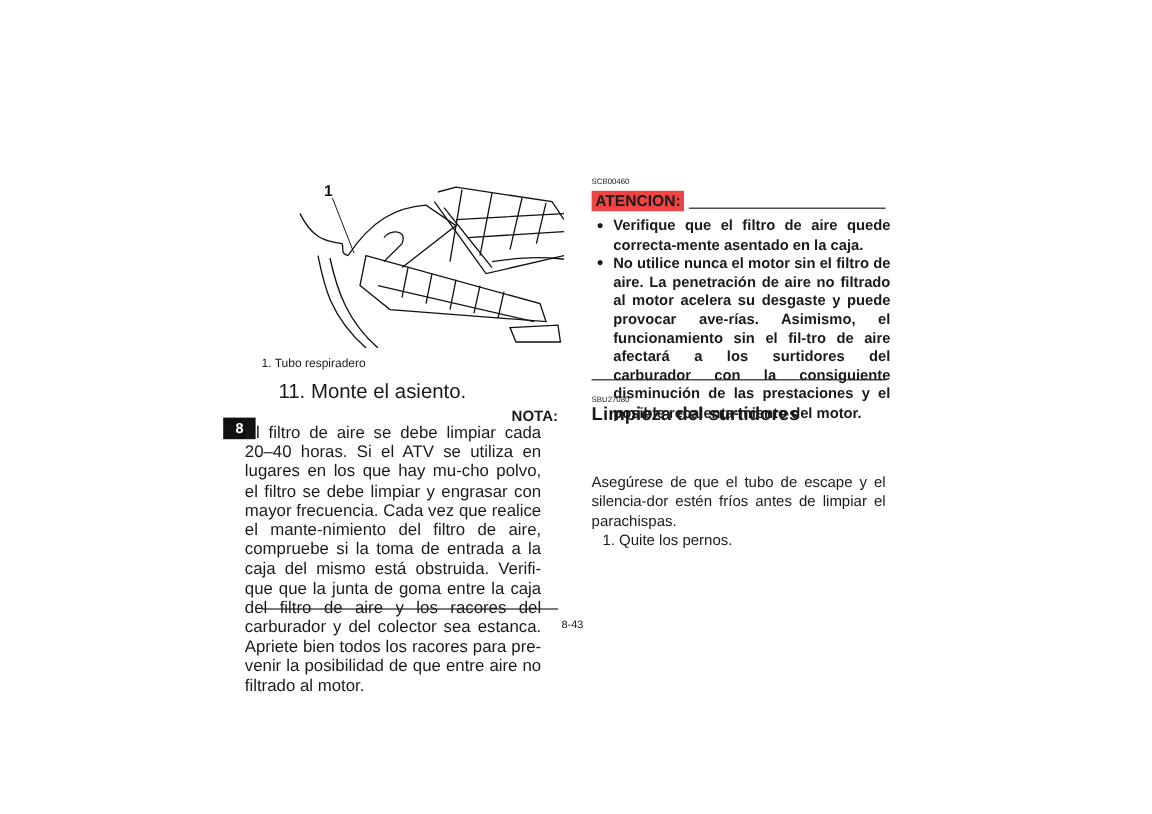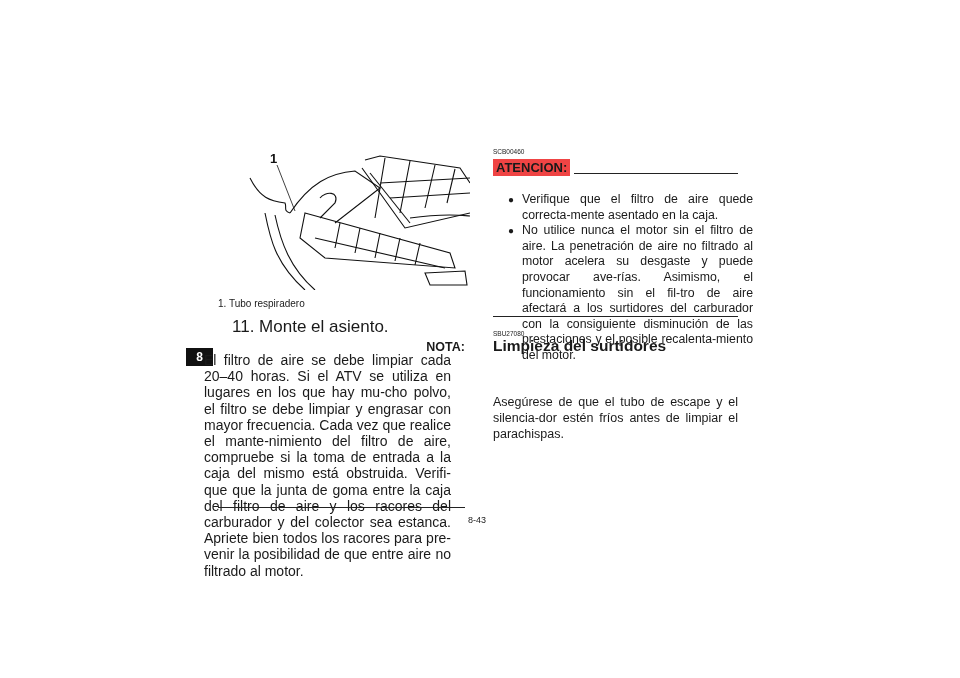--- a/index.html
+++ b/index.html
@@ -13,21 +13,21 @@
   .step { font-size:17px; }
   .nota-head { left:218px; top:340px; width:247px; font-size:12.5px; font-weight:bold; display:flex; align-items:flex-end;flex-direction:column; }
   .nota-head .rule { flex:1; border-bottom:1px solid #222; margin-left:4px; margin-bottom:3px; }
   .nota-body { left:204px; top:352px; width:247px; font-size:14px; line-height:16.2px; text-align:justify; }
   .rule-bottom { left:218px; top:507px; width:247px; border-top:1px solid #222; }
   .page-num { left:468px; top:515px; font-size:9px; }
   .code { font-size:6.5px; color:#222; }
   .aten-head { left:493px; top:159px; width:245px; display:flex; align-items:flex-end; }
   .aten-label { background:#ef4444; font-weight:bold; font-size:13px; padding:1px 3px; }
   .aten-head .rule { flex:1; border-bottom:1px solid #222; margin-left:4px; margin-bottom:2px; }
-  .aten-list { left:493px; top:177px; width:245px; font-size:12.3px; font-weight:normal; line-height:15.6px; margin:15px; padding:0; list-style:none; }
+  .aten-list { left:493px; top:177px; width:245px; font-size:12.3px; font-weight:bold; line-height:15.6px; margin:4px; padding:0; list-style:none; }
   .aten-list li { position:relative; padding-left:14px; text-align:justify; }
   .aten-list li::before { content:"\25CF"; position:absolute; left:0; top:0; font-size:10px; }
   .aten-rule { left:493px; top:316px; width:245px; border-top:1px solid #222; }
   .sec-title { left:493px; top:337px; font-size:15.5px; font-weight:bold; }
   .sec-body { left:493px; top:355px; width:245px; font-size:12.5px; line-height:16px; text-align:justify;margin-top:39px; }
 </style>
 </head>
 <body>
 
 <div class="abs tab">8</div>
@@ -75,13 +75,14 @@
 <ul class="abs aten-list">
   <li>Verifique que el filtro de aire quede correcta-mente asentado en la caja.</li>
   <li>No utilice nunca el motor sin el filtro de aire. La penetración de aire no filtrado al motor acelera su desgaste y puede provocar ave-rías. Asimismo, el funcionamiento sin el fil-tro de aire afectará a los surtidores del carburador con la consiguiente disminución de las prestaciones y el posible recalenta-miento del motor.</li>
 </ul>
 <div class="abs aten-rule"></div>
 
 <div class="abs code" style="left:493px;top:330px;">SBU27080</div>
 <div class="abs sec-title">Limpieza del surtidores</div>
 <div class="abs sec-body">
   <div>Asegúrese de que el tubo de escape y el silencia-dor estén fríos antes de limpiar el parachispas.</div>
+  <div style="padding-left:9px;">1.  Quite los pernos.</div>
 </div>
 
 </body></html>

